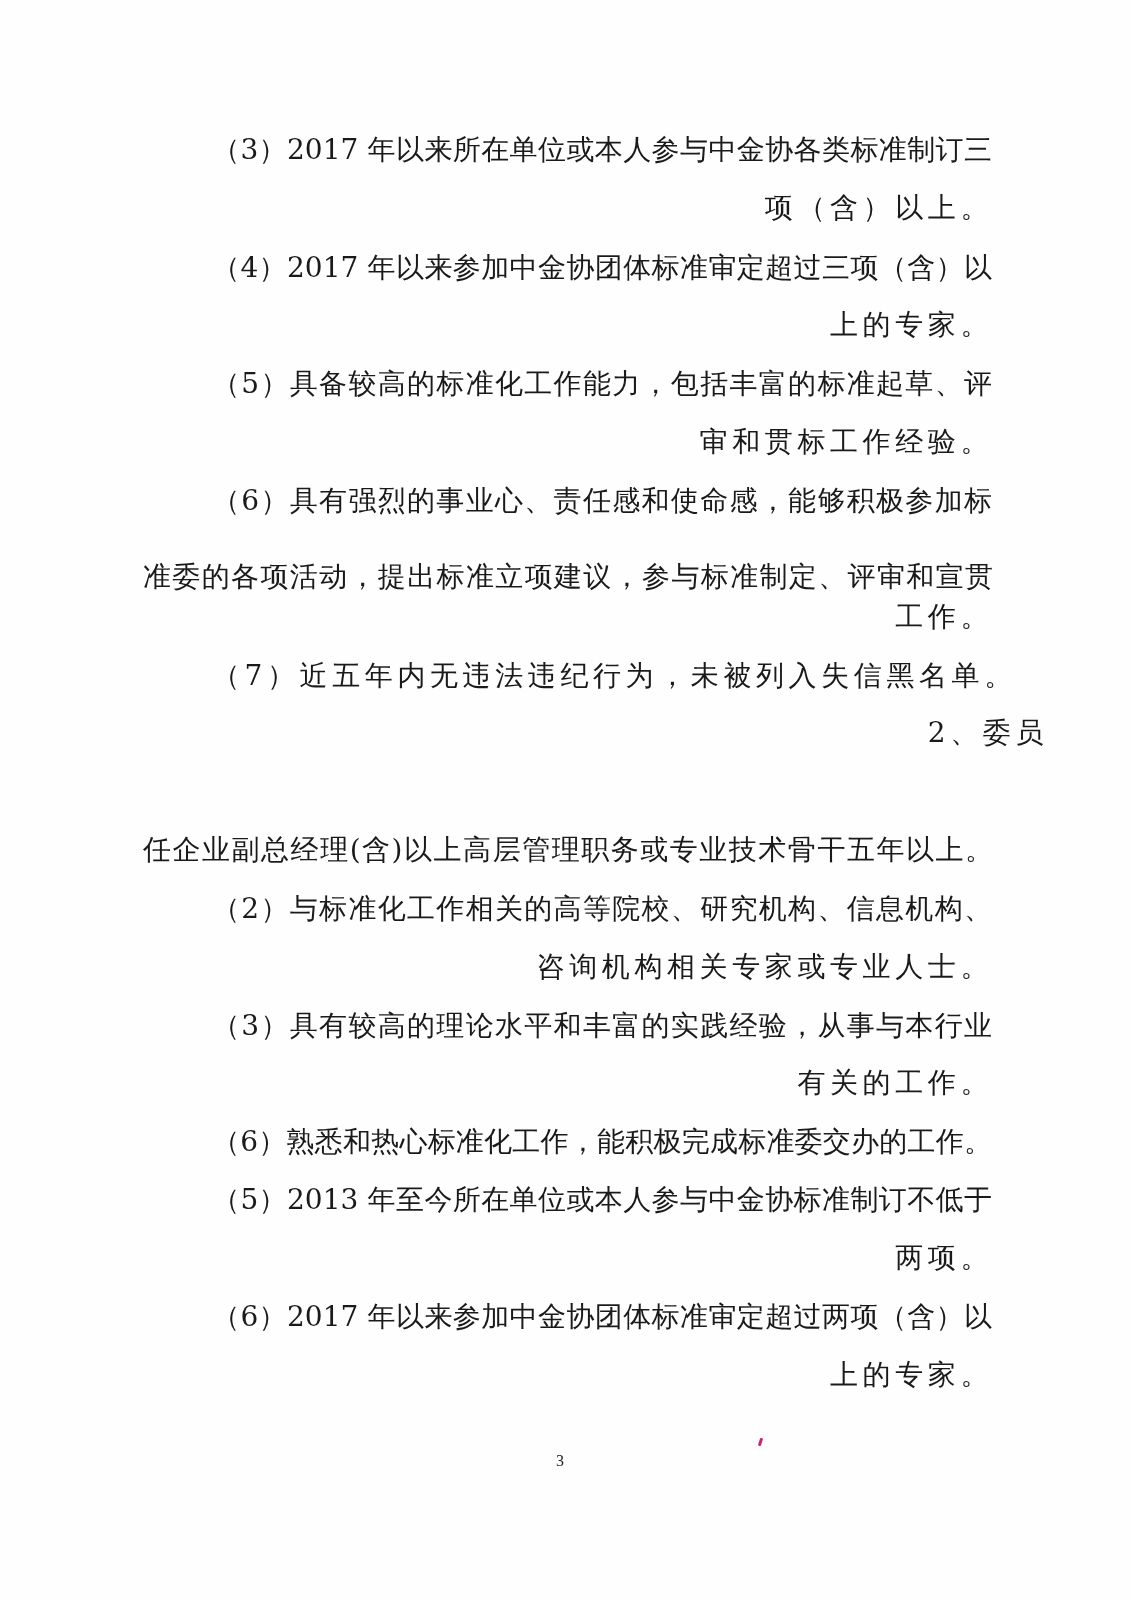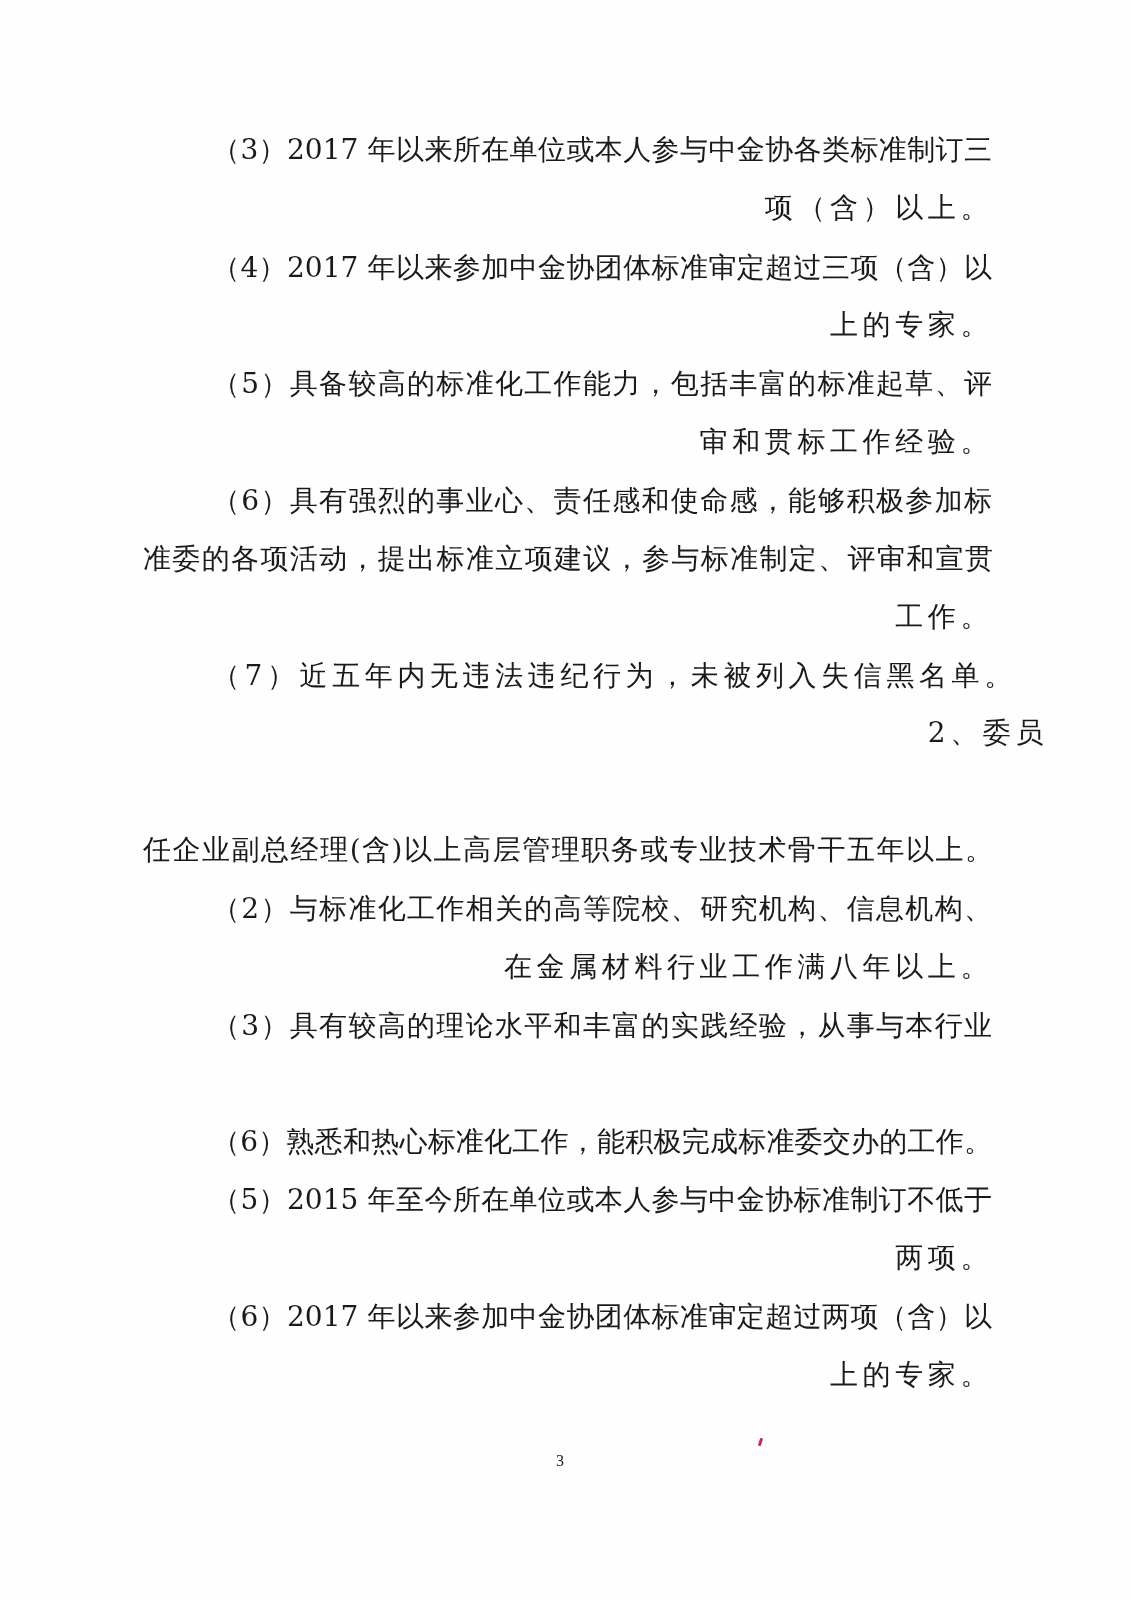--- a/index.html
+++ b/index.html
@@ -61,29 +61,30 @@
 <body>
 
 <div class="page">
   <div class="line indent justify" style="top:130px">（3）2017 年以来所在单位或本人参与中金协各类标准制订三</div>
   <div class="line" style="top:188px">项（含）以上。</div>
   <div class="line indent justify" style="top:248px">（4）2017 年以来参加中金协团体标准审定超过三项（含）以</div>
   <div class="line" style="top:305px">上的专家。</div>
   <div class="line indent justify" style="top:364px">（5）具备较高的标准化工作能力，包括丰富的标准起草、评</div>
   <div class="line" style="top:422px">审和贯标工作经验。</div>
   <div class="line indent justify" style="top:481px">（6）具有强烈的事业心、责任感和使命感，能够积极参加标</div>
-  <div class="line justify" style="top:539px">准委的各项活动，提出标准立项建议，参与标准制定、评审和宣贯</div>
+  <div class="line justify" style="top:557px">准委的各项活动，提出标准立项建议，参与标准制定、评审和宣贯</div>
   <div class="line" style="top:597px">工作。</div>
   <div class="line indent" style="top:656px">（7）近五年内无违法违纪行为，未被列入失信黑名单。</div>
   <div class="line" style="top:713px; left:198px;">2、委员</div>
   <div class="line justify" style="top:830px">任企业副总经理(含)以上高层管理职务或专业技术骨干五年以上。</div>
   <div class="line indent justify" style="top:889px">（2）与标准化工作相关的高等院校、研究机构、信息机构、</div>
-  <div class="line" style="top:947px">在金属材料行业工作满八年以上。</div>
+  <div class="line" style="top:947px">咨询机构相关专家或专业人士。</div>
   <div class="line indent justify" style="top:1006px">（3）具有较高的理论水平和丰富的实践经验，从事与本行业</div>
+  <div class="line" style="top:1063px">有关的工作。</div>
   <div class="line indent justify" style="top:1122px">（6）熟悉和热心标准化工作，能积极完成标准委交办的工作。</div>
-  <div class="line indent justify" style="top:1180px">（5）2015 年至今所在单位或本人参与中金协标准制订不低于</div>
+  <div class="line indent justify" style="top:1180px">（5）2013 年至今所在单位或本人参与中金协标准制订不低于</div>
   <div class="line" style="top:1238px">两项。</div>
   <div class="line indent justify" style="top:1297px">（6）2017 年以来参加中金协团体标准审定超过两项（含）以</div>
   <div class="line" style="top:1355px">上的专家。</div>
 
   <div class="ink-mark"></div>
   <div class="page-number">3</div>
 </div>
 
 </body></html>

